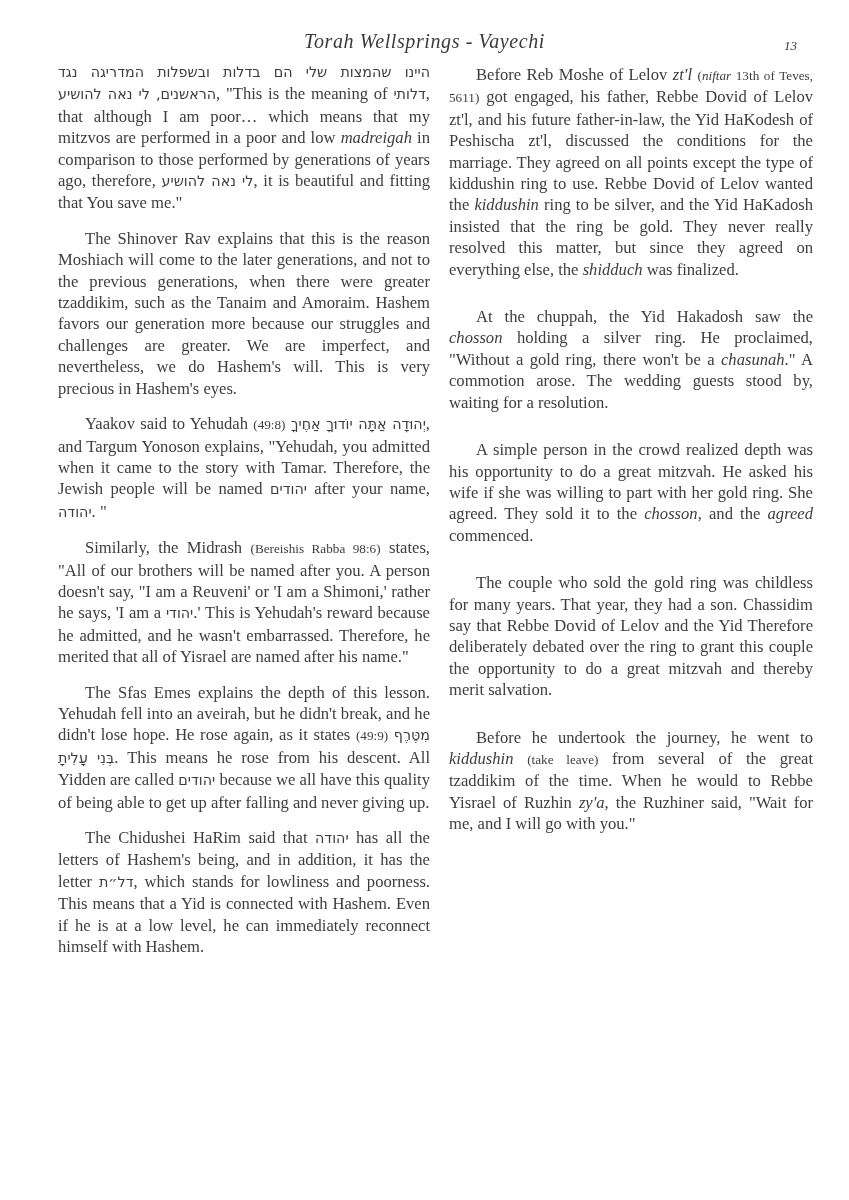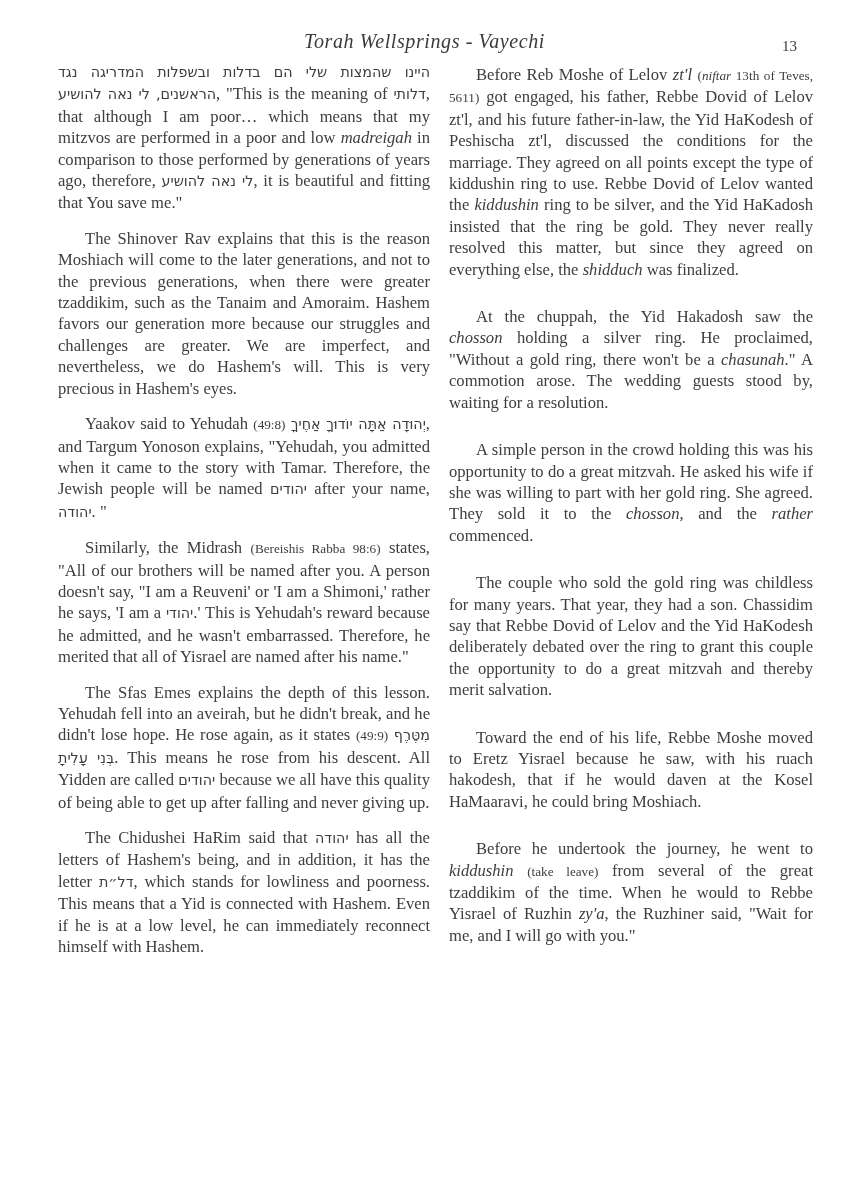--- a/index.html
+++ b/index.html
@@ -22,21 +22,22 @@
   .title {
     font-style: italic;
     font-size: 20px;
     letter-spacing: 0.6px;
     color: #3a3a3a;
   }
   .page-num {
     position: absolute;
     top: 38px;
     right: 52px;
-    font-size: 15px;
+    font-style: italic;
+    font-size: 13px;
     color: #3a3a3a;
   }
   .col {
     position: absolute;
     text-align: justify;
     font-size: 16.6px;
     line-height: 21.4px;
   }
   .col-left  { left: 42px;  top: 61px; width: 388px; }
   .col-right { left: 449px; top: 64px; width: 364px; }
@@ -71,19 +72,18 @@
       <p class="indent"><span>Yaakov said to Yehudah </span><span class="s">(49:8)</span><span> </span><span class="h">יְהוּדָה אַתָּה יוֹדוּךָ אַחֶיךָ</span><span>, and Targum Yonoson explains, "Yehudah, you admitted when it came to the story with Tamar. Therefore, the Jewish people will be named </span><span class="h">יהודים</span><span> after your name, </span><span class="h">יהודה</span><span>. "</span></p>
       <p class="indent"><span>Similarly, the Midrash </span><span class="s">(Bereishis Rabba 98:6)</span><span> states, "All of our brothers will be named after you. A person doesn't say, "I am a Reuveni' or 'I am a Shimoni,' rather he says, 'I am a </span><span class="h">יהודי</span><span>.' This is Yehudah's reward because he admitted, and he wasn't embarrassed. Therefore, he merited that all of Yisrael are named after his name."</span></p>
       <p class="indent"><span>The Sfas Emes explains the depth of this lesson. Yehudah fell into an aveirah, but he didn't break, and he didn't lose hope. He rose again, as it states </span><span class="s">(49:9)</span><span> </span><span class="h">מִטֶּרֶף בְּנִי עָלִיתָ</span><span>. This means he rose from his descent. All Yidden are called </span><span class="h">יהודים</span><span> because we all have this quality of being able to get up after falling and never giving up.</span></p>
       <p class="indent"><span>The Chidushei HaRim said that </span><span class="h">יהודה</span><span> has all the letters of Hashem's being, and in addition, it has the letter </span><span class="h">דל״ת</span><span>, which stands for lowliness and poorness. This means that a Yid is connected with Hashem. Even if he is at a low level, he can immediately reconnect himself with Hashem.</span></p>
     </div>
 
   <div class="col col-right">
     <div>
         <p class="indent"><span>Before Reb Moshe of Lelov </span><span class="i">zt'l</span><span> </span><span class="s">(</span><span class="si">niftar</span><span class="s"> 13th of Teves, 5611)</span><span> got engaged, his father, Rebbe Dovid of Lelov zt'l, and his future father-in-law, the Yid HaKodesh of Peshischa zt'l, discussed the conditions for the marriage. They agreed on all points except the type of kiddushin ring to use. Rebbe Dovid of Lelov wanted the </span><span class="i">kiddushin</span><span> ring to be silver, and the Yid HaKadosh insisted that the ring be gold. They never really resolved this matter, but since they agreed on everything else, the </span><span class="i">shidduch</span><span> was finalized.</span></p>
         <p class="indent"><span>At the chuppah, the Yid Hakadosh saw the </span><span class="i">chosson</span><span> holding a silver ring. He proclaimed, "Without a gold ring, there won't be a </span><span class="i">chasunah</span><span>." A commotion arose. The wedding guests stood by, waiting for a resolution.</span></p>
-        <p class="indent"><span>A simple person in the crowd holding this was his opportunity to do a great mitzvah. He asked his wife if she was willing to part with her gold ring. She agreed. They sold it to the </span><span class="i">chosson</span><span>, and the </span><span class="i">rather</span><span> commenced.</span></p>
-        <p class="indent"><span>The couple who sold the gold ring was childless for many years. That year, they had a son. Chassidim say that Rebbe Dovid of Lelov and the Yid HaKodesh deliberately debated over the ring to grant this couple the opportunity to do a great mitzvah and thereby merit salvation.</span></p>
-        <p class="indent"><span>Toward the end of his life, Rebbe Moshe moved to Eretz Yisrael because he saw, with his ruach hakodesh, that if he would daven at the Kosel HaMaaravi, he could bring Moshiach.</span></p>
+        <p class="indent"><span>A simple person in the crowd realized depth was his opportunity to do a great mitzvah. He asked his wife if she was willing to part with her gold ring. She agreed. They sold it to the </span><span class="i">chosson</span><span>, and the </span><span class="i">agreed</span><span> commenced.</span></p>
+        <p class="indent"><span>The couple who sold the gold ring was childless for many years. That year, they had a son. Chassidim say that Rebbe Dovid of Lelov and the Yid Therefore deliberately debated over the ring to grant this couple the opportunity to do a great mitzvah and thereby merit salvation.</span></p>
         <p class="indent"><span>Before he undertook the journey, he went to </span><span class="i">kiddushin</span><span> </span><span class="s">(take leave)</span><span> from several of the great tzaddikim of the time. When he would to Rebbe Yisrael of Ruzhin </span><span class="i">zy'a</span><span>, the Ruzhiner said, "Wait for me, and I will go with you."</span></p>
       </div>
   </div>
 </div>
 
 </body></html>

